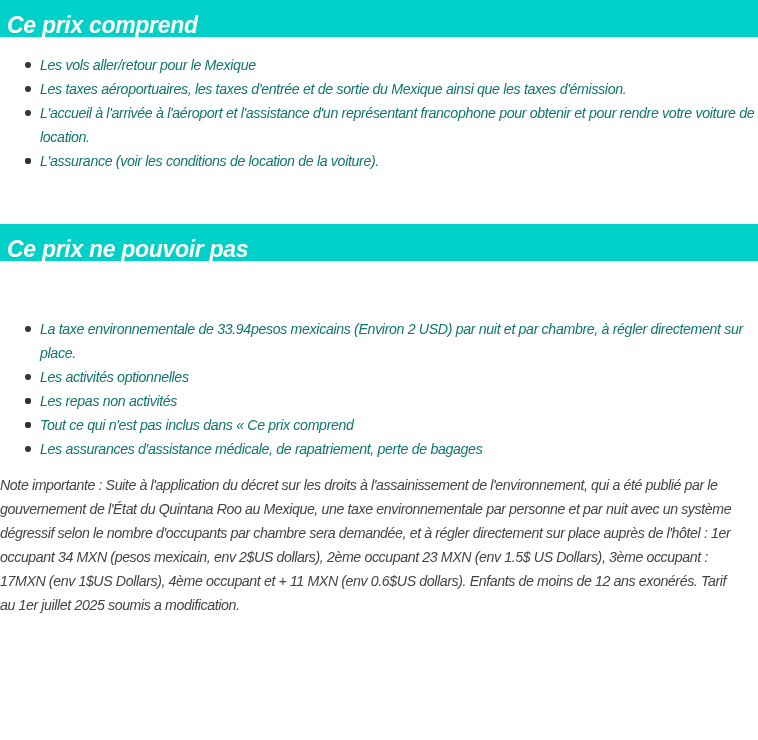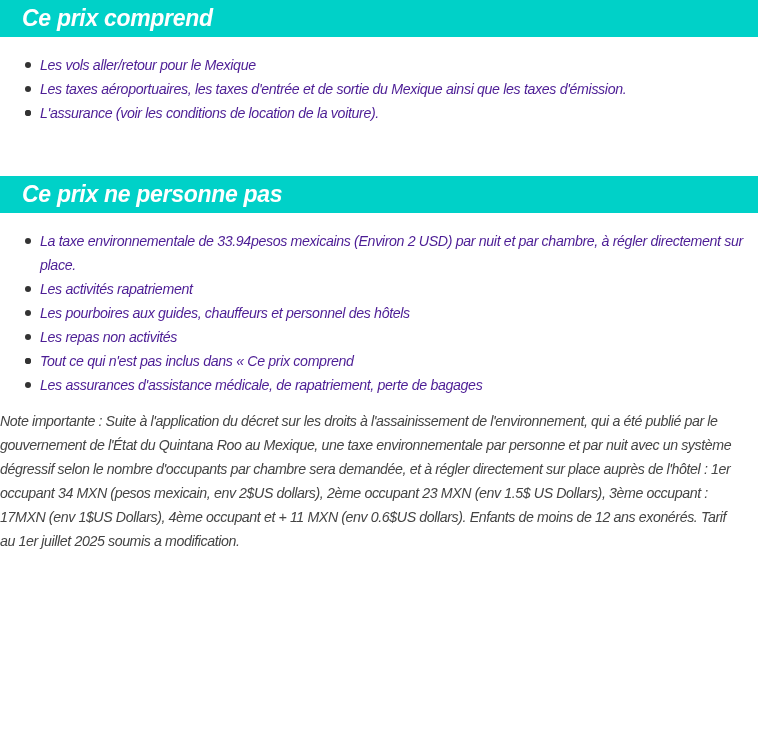--- a/index.html
+++ b/index.html
@@ -12,22 +12,22 @@
       height: 740px;
       overflow: hidden;
       font-family: "Liberation Sans", sans-serif;
       color: #444444;
     }
     .section-header {
       background: #00d1c8;
       color: #ffffff;
       height: 37px;
       display: flex;
-      align-items: center;
-      padding-left: 22px;
+      align-items: flex-end;
+      padding-left: 7px;
       box-sizing: border-box;
     }
     .section-header h2 {
       margin: 0;
       font-family: "Liberation Sans", sans-serif;
       font-style: italic;
       font-weight: bold;
       font-size: 23px;
       letter-spacing: -0.3px;
       line-height: 1;
@@ -38,66 +38,67 @@
       list-style: none;
       margin: 0;
       padding: 0 0 0 40px;
     }
     ul.items li {
       position: relative;
       font-style: italic;
       font-size: 14.2px;
       line-height: 24px;
       letter-spacing: -0.35px;
-      color: #4c1d95;
+      color: #0f766e;
     }
     ul.items li .bullet {
       position: absolute;
       left: -15px;
       top: 9px;
       width: 6px;
       height: 6px;
       border-radius: 50%;
       background: #333333;
     }
     #list-included { padding-top: 16px; }
-    #list-excluded { padding-top: 16px; }
+    #list-excluded { padding-top: 16px; margin-top: 40px; }
     .note {
       margin: 12px 0 0 0;
       font-style: italic;
       font-size: 14.2px;
       line-height: 24px;
       letter-spacing: -0.4px;
       color: #444444;
       padding-right: 16px;
     }
   </style>
 </head>
 <body>
 
 <div>
   <div class="section-header" id="hdr-included">
     <h2>Ce prix comprend</h2>
   </div>
   <ul class="items" id="list-included">
     <li><span class="bullet"></span><span>Les vols aller/retour pour le Mexique</span></li>
     <li><span class="bullet"></span><span>Les taxes aéroportuaires, les taxes d'entrée et de sortie du Mexique ainsi que les taxes d'émission.</span></li>
+    <li><span class="bullet"></span><span>L'accueil à l'arrivée à l'aéroport et l'assistance d'un représentant francophone pour obtenir et pour rendre votre voiture de location.</span></li>
     <li><span class="bullet"></span></li>
     <li><span class="bullet"></span><span>L'assurance (voir les conditions de location de la voiture).</span></li>
   </ul>
 </div>
 
 <div>
   <div class="section-header" id="hdr-excluded">
-    <h2>Ce prix ne personne pas</h2>
+    <h2>Ce prix ne pouvoir pas</h2>
   </div>
   <ul class="items" id="list-excluded">
     <li><span class="bullet"></span><span>La taxe environnementale de 33.94pesos mexicains (Environ 2 USD) par nuit et par chambre, à régler directement sur place.</span></li>
-    <li><span class="bullet"></span><span>Les activités rapatriement</span></li>
-    <li><span class="bullet"></span><span>Les pourboires aux guides, chauffeurs et personnel des hôtels</span></li>
+    <li><span class="bullet"></span><span>Les activités optionnelles</span></li>
+    <li><span class="bullet"></span></li>
     <li><span class="bullet"></span><span>Les repas non activités</span></li>
     <li><span class="bullet"></span></li>
     <li><span class="bullet"></span><span>Tout ce qui n'est pas inclus dans « Ce prix comprend</span></li>
     <li><span class="bullet"></span><span>Les assurances d'assistance médicale, de rapatriement, perte de bagages</span></li>
   </ul>
 </div>
 
 <p class="note">Note importante : Suite à l'application du décret sur les droits à l'assainissement de l'environnement, qui a été publié par le gouvernement de l'État du Quintana Roo au Mexique, une taxe environnementale par personne et par nuit avec un système dégressif selon le nombre d'occupants par chambre sera demandée, et à régler directement sur place auprès de l'hôtel : 1er occupant 34 MXN (pesos mexicain, env 2$US dollars), 2ème occupant 23 MXN (env 1.5$ US Dollars), 3ème occupant : 17MXN (env 1$US Dollars), 4ème occupant et + 11 MXN (env 0.6$US dollars). Enfants de moins de 12 ans exonérés. Tarif au 1er juillet 2025 soumis a modification.</p>
 
 </body></html>

